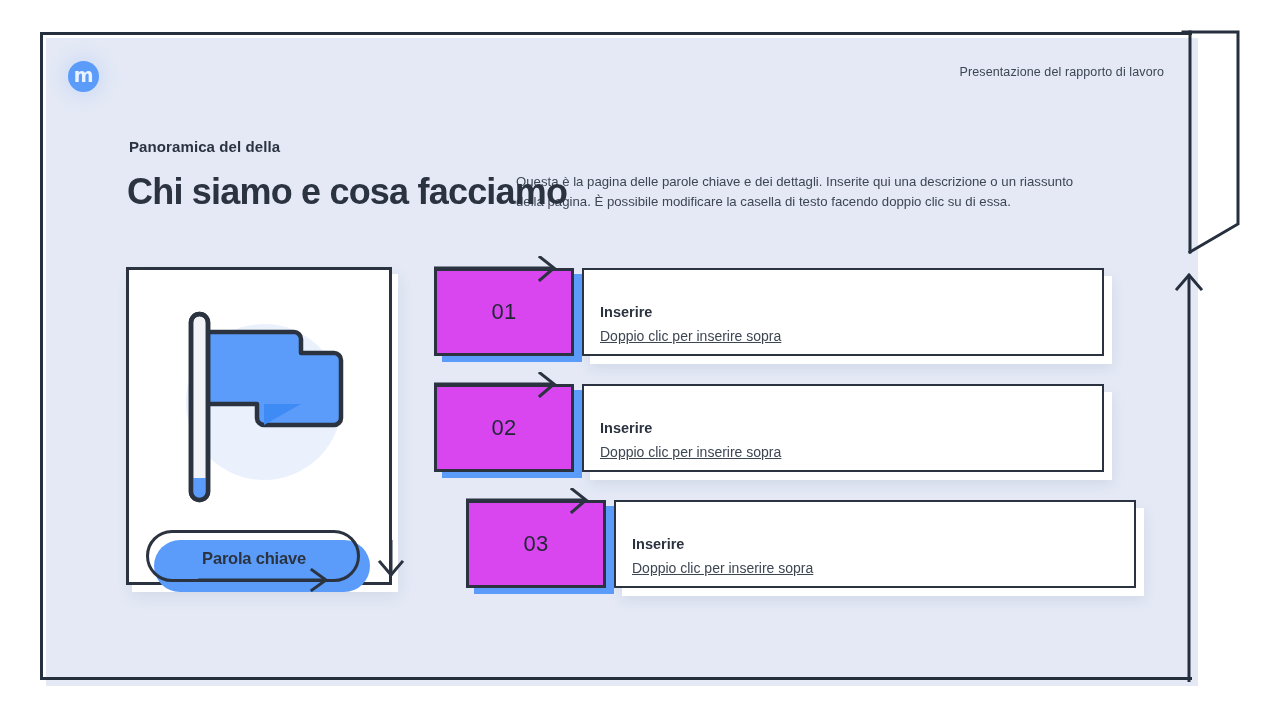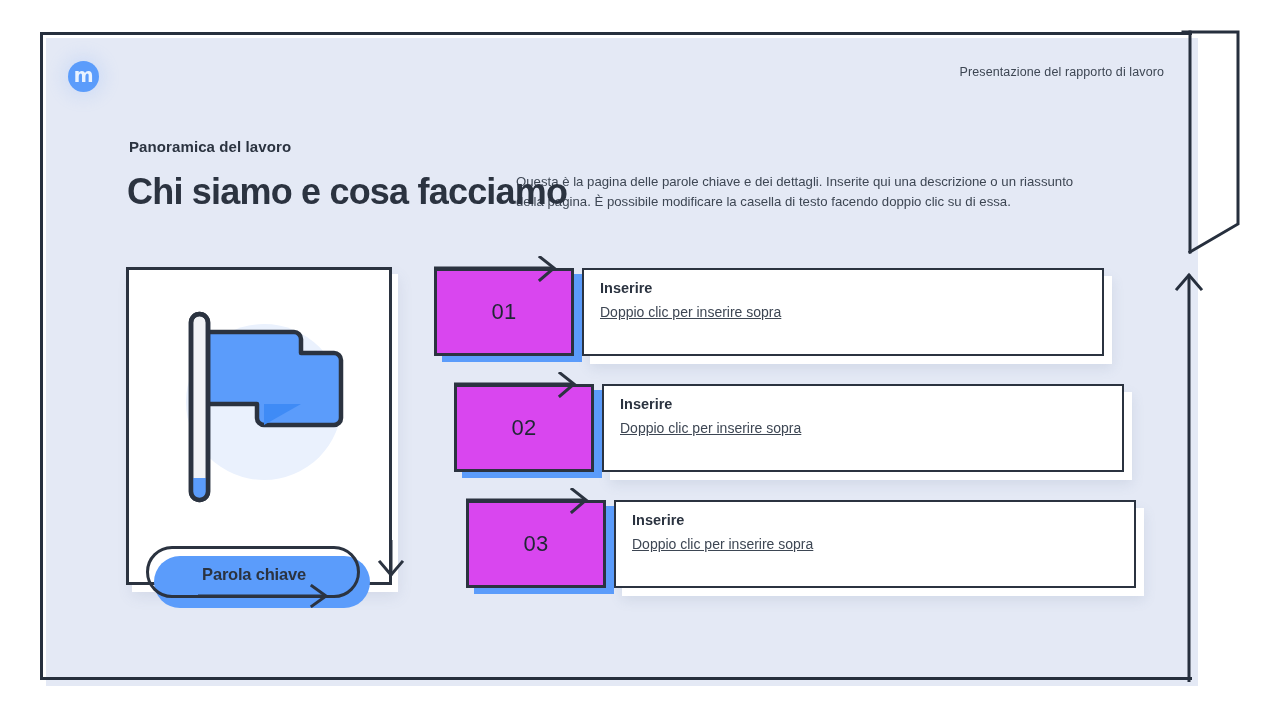--- a/index.html
+++ b/index.html
@@ -166,21 +166,21 @@
     width: 180px;
     height: 200px;
     z-index: 2;
   }
   .flag-wrap svg { display: block; }
 
   
   .pill-group {
     position: absolute;
     left: 146px;
-    top: 546px;
+    top: 530px;
     width: 232px;
     height: 66px;
     z-index: 5;
   }
   .pill-fill {
     position: absolute;
     left: 8px;
     top: 10px;
     width: 216px;
     height: 52px;
@@ -280,21 +280,21 @@
   }
   .step-card {
     position: absolute;
     left: 148px;
     top: 6px;
     width: 522px;
     height: 88px;
     border: 2.5px solid #2b3340;
     background: #ffffff;
     box-sizing: border-box;
-    padding: 8px 0 0 16px;
+    padding: 32px 0 0 16px;
     z-index: 2;
   }
   .step-title {
     font-size: 14.5px;
     font-weight: 700;
     color: #2b3340;
     line-height: 20px;
   }
   .step-sub {
     font-size: 14px;
@@ -324,21 +324,21 @@
       <path d="M3 4 L58 4 L58 196 L10 224" stroke="#262f3d" stroke-width="3" fill="none" stroke-linejoin="miter" stroke-linecap="square"></path>
       <path d="M10 224 L10 4" stroke="#262f3d" stroke-width="3" fill="none" stroke-linecap="square"></path>
     </svg>
   </div>
 
   <div class="logo">
     <span class="logo-glyph">m</span>
   </div>
 
   <div class="deck-label">Presentazione del rapporto di lavoro</div>
-  <div class="eyebrow">Panoramica del lavoro</div>
+  <div class="eyebrow">Panoramica del della</div>
   <div class="headline">Chi siamo e cosa facciamo</div>
   <div class="intro">Questa è la pagina delle parole chiave e dei dettagli. Inserite qui una descrizione o un riassunto della pagina. È possibile modificare la casella di testo facendo doppio clic su di essa.</div>
 
   <div class="kw-card-shadow"></div>
   <div class="kw-card"></div>
 
   <div class="flag-wrap">
     <svg width="180" height="200" viewBox="0 0 180 200" fill="none">
       <circle cx="88" cy="96" r="78" fill="#eaf1fd"></circle>
 
@@ -384,21 +384,21 @@
           <path d="M106 1 L120 12 L106 24" stroke="#2b3340" stroke-width="3" fill="none" stroke-linecap="square"></path>
         </svg>
       </div>
       <div class="step-card-shadow"></div>
       <div class="step-card">
         <div class="step-title">Inserire</div>
         <div class="step-sub">Doppio clic per inserire sopra</div>
       </div>
     </div>
 
-    <div class="step" style="top:116px;margin-left:20px;">
+    <div class="step" style="top:116px;">
       <div class="step-num-shadow"></div>
       <div class="step-num-box">
         <span class="step-num">02</span>
       </div>
       <div class="step-arrow">
         <svg width="160" height="26" viewBox="0 0 160 26" fill="none">
           <path d="M0 12 L118 12" stroke="#2b3340" stroke-width="3" stroke-linecap="square"></path>
           <path d="M106 1 L120 12 L106 24" stroke="#2b3340" stroke-width="3" fill="none" stroke-linecap="square"></path>
         </svg>
       </div>

